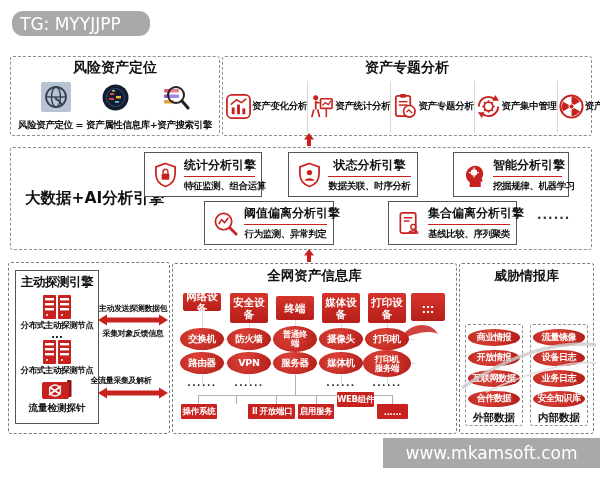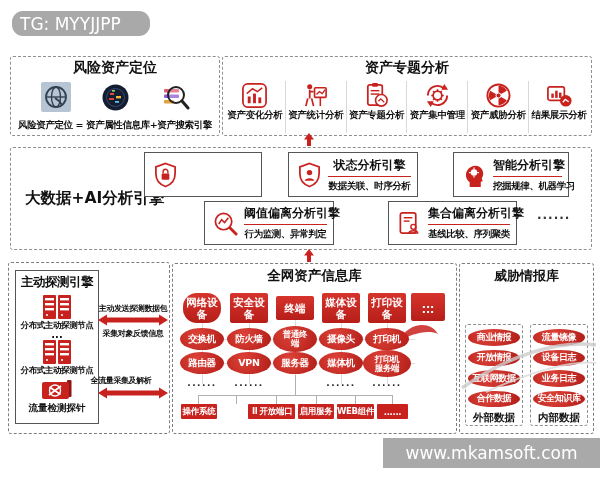--- a/index.html
+++ b/index.html
@@ -5,21 +5,21 @@
   html,body{margin:0;padding:0;background:#fff;}
   .canvas{position:relative;width:600px;height:480px;background:#fff;overflow:hidden;
           font-family:"DejaVu Sans","Liberation Sans",sans-serif;color:#111;}
   .abs{position:absolute;}
   .sec{position:absolute;border:1.2px dashed #8f8f8f;background:#fff;border-radius:3px;}
   .b{font-weight:bold;}
   .ctr{text-align:center;}
   .badge{background:#a9a9a9;color:#fff;display:flex;align-items:center;}
   
   .ta-row{display:flex;position:absolute;left:2px;right:2px;top:24px;bottom:2px;}
-  .ta-item{flex:1;display:flex;flex-direction:column;align-items:center;justify-content:flex-start;padding:1px 0 2px 0;}
+  .ta-item{flex:1;display:flex;flex-direction:row;align-items:center;justify-content:flex-start;padding:1px 0 2px 0;}
   .ta-item + .ta-item{border-left:1px solid #d8d8d8;}
   .ta-label{font-size:9.5px;font-weight:bold;letter-spacing:-0.3px;white-space:nowrap;}
   
   .engine{position:absolute;display:flex;align-items:center;gap:6px;padding:3px 6px 3px 8px;
           border:1.3px solid #555;background:#fff;box-sizing:border-box;}
   .eng-text{flex:1;min-width:0;}
   .eng-title{font-size:12px;font-weight:bold;text-align:center;white-space:nowrap;
              border-bottom:1.5px solid #c8221f;padding-bottom:2px;margin-bottom:3px;}
   .eng-sub{font-size:9.5px;font-weight:bold;text-align:center;white-space:nowrap;letter-spacing:-0.4px;}
   
@@ -198,20 +198,24 @@
     <div class="abs b" style="left:14px;top:0;height:100%;display:flex;align-items:center;font-size:15.5px;">大数据+AI分析引擎</div>
 
     <div class="engine" style="left:133px;top:4px;width:118px;height:45px;">
       <span>
         <svg width="25" height="26" viewBox="0 0 26 27">
           <path d="M13 1.5 L23 5 V12 C23 19 19 23.5 13 25.5 C7 23.5 3 19 3 12 V5 Z" fill="#fff" stroke="#c8221f" stroke-width="1.8"></path>
           <path d="M10.5 12 v-2 a2.5 2.5 0 0 1 5 0 v2" fill="none" stroke="#c8221f" stroke-width="1.5"></path>
           <rect x="9" y="12" width="8" height="6.5" rx="1" fill="#c8221f"></rect>
         </svg>
       </span>
+      <div class="eng-text">
+        <div class="eng-title">统计分析引擎</div>
+        <div class="eng-sub">特征监测、组合运算</div>
+      </div>
     </div>
 
     <div class="engine" style="left:277px;top:4px;width:130px;height:45px;">
       <span>
         <svg width="25" height="26" viewBox="0 0 26 27">
           <path d="M13 1.5 L23 5 V12 C23 19 19 23.5 13 25.5 C7 23.5 3 19 3 12 V5 Z" fill="#fff" stroke="#c8221f" stroke-width="1.8"></path>
           <circle cx="13" cy="11" r="2.8" fill="#c8221f"></circle>
           <path d="M8 19.5 c0-3.6 10-3.6 10 0 z" fill="#c8221f"></path>
         </svg>
       </span>
@@ -348,21 +352,21 @@
     <div class="abs b ctr" style="left:0;right:0;top:3px;font-size:13.5px;">全网资产信息库</div>
 
     <div class="gline" style="left:29px;top:44px;width:1px;height:76px;"></div>
     <div class="gline" style="left:76px;top:44px;width:1px;height:76px;"></div>
     <div class="gline" style="left:122px;top:44px;width:1px;height:76px;"></div>
     <div class="gline" style="left:168px;top:44px;width:1px;height:76px;"></div>
     <div class="gline" style="left:214px;top:44px;width:1px;height:76px;"></div>
     <div class="gline" style="left:12px;top:75px;width:230px;height:1px;"></div>
     <div class="gline" style="left:12px;top:99px;width:230px;height:1px;"></div>
 
-    <div class="rbox" style="left:10px;top:29px;width:38px;height:30px;border-radius:14px;">网络设备</div>
+    <div class="rbox" style="left:10px;top:29px;width:38px;height:18px;">网络设备</div>
     <div class="rbox" style="left:57px;top:29px;width:38px;height:30px;">安全设备</div>
     <div class="rbox" style="left:103px;top:32px;width:38px;height:24px;">终端</div>
     <div class="rbox" style="left:149px;top:29px;width:38px;height:30px;">媒体设备</div>
     <div class="rbox" style="left:195px;top:29px;width:38px;height:30px;">打印设备</div>
     <div class="rbox" style="left:238px;top:29px;width:34px;height:28px;flex-direction:column;line-height:5px;font-size:11px;">
       <span>...</span>
       <span>...</span>
     </div>
 
     <div class="rell" style="left:7px;top:64px;width:44px;height:22px;">交换机</div>
@@ -388,21 +392,21 @@
     <div class="cline" style="left:63px;top:131px;width:1px;height:9px;"></div>
     <div class="cline" style="left:103px;top:131px;width:1px;height:9px;"></div>
     <div class="cline" style="left:143px;top:131px;width:1px;height:9px;"></div>
     <div class="cline" style="left:182px;top:131px;width:1px;height:9px;"></div>
     <div class="cline" style="left:219px;top:131px;width:1px;height:9px;"></div>
 
     <div class="attr" style="left:8px;top:140px;width:36px;">操作系统</div>
     <div class="attr" style="left:47px;top:140px;width:33px;margin-left:28px;">IP地址</div>
     <div class="attr" style="left:84px;top:140px;width:38px;">开放端口</div>
     <div class="attr" style="left:125px;top:140px;width:36px;">启用服务</div>
-    <div class="attr" style="left:164px;top:140px;width:37px;">WEB组件</div>
+    <div class="attr" style="left:164px;top:128px;width:37px;">WEB组件</div>
     <div class="attr" style="left:204px;top:140px;width:31px;">......</div>
   </div>
 
   <div class="sec" style="left:459px;top:263px;width:133px;height:169px;border-color:#7d7d7d;">
     <div class="abs b ctr" style="left:0;right:0;top:3px;font-size:13px;">威胁情报库</div>
 
     <div class="intel-sub" style="left:5px;top:60px;width:58px;height:102px;">
       <div class="iell">商业情报</div>
       <div class="iell">开放情报</div>
       <div class="iell">互联网数据</div>

